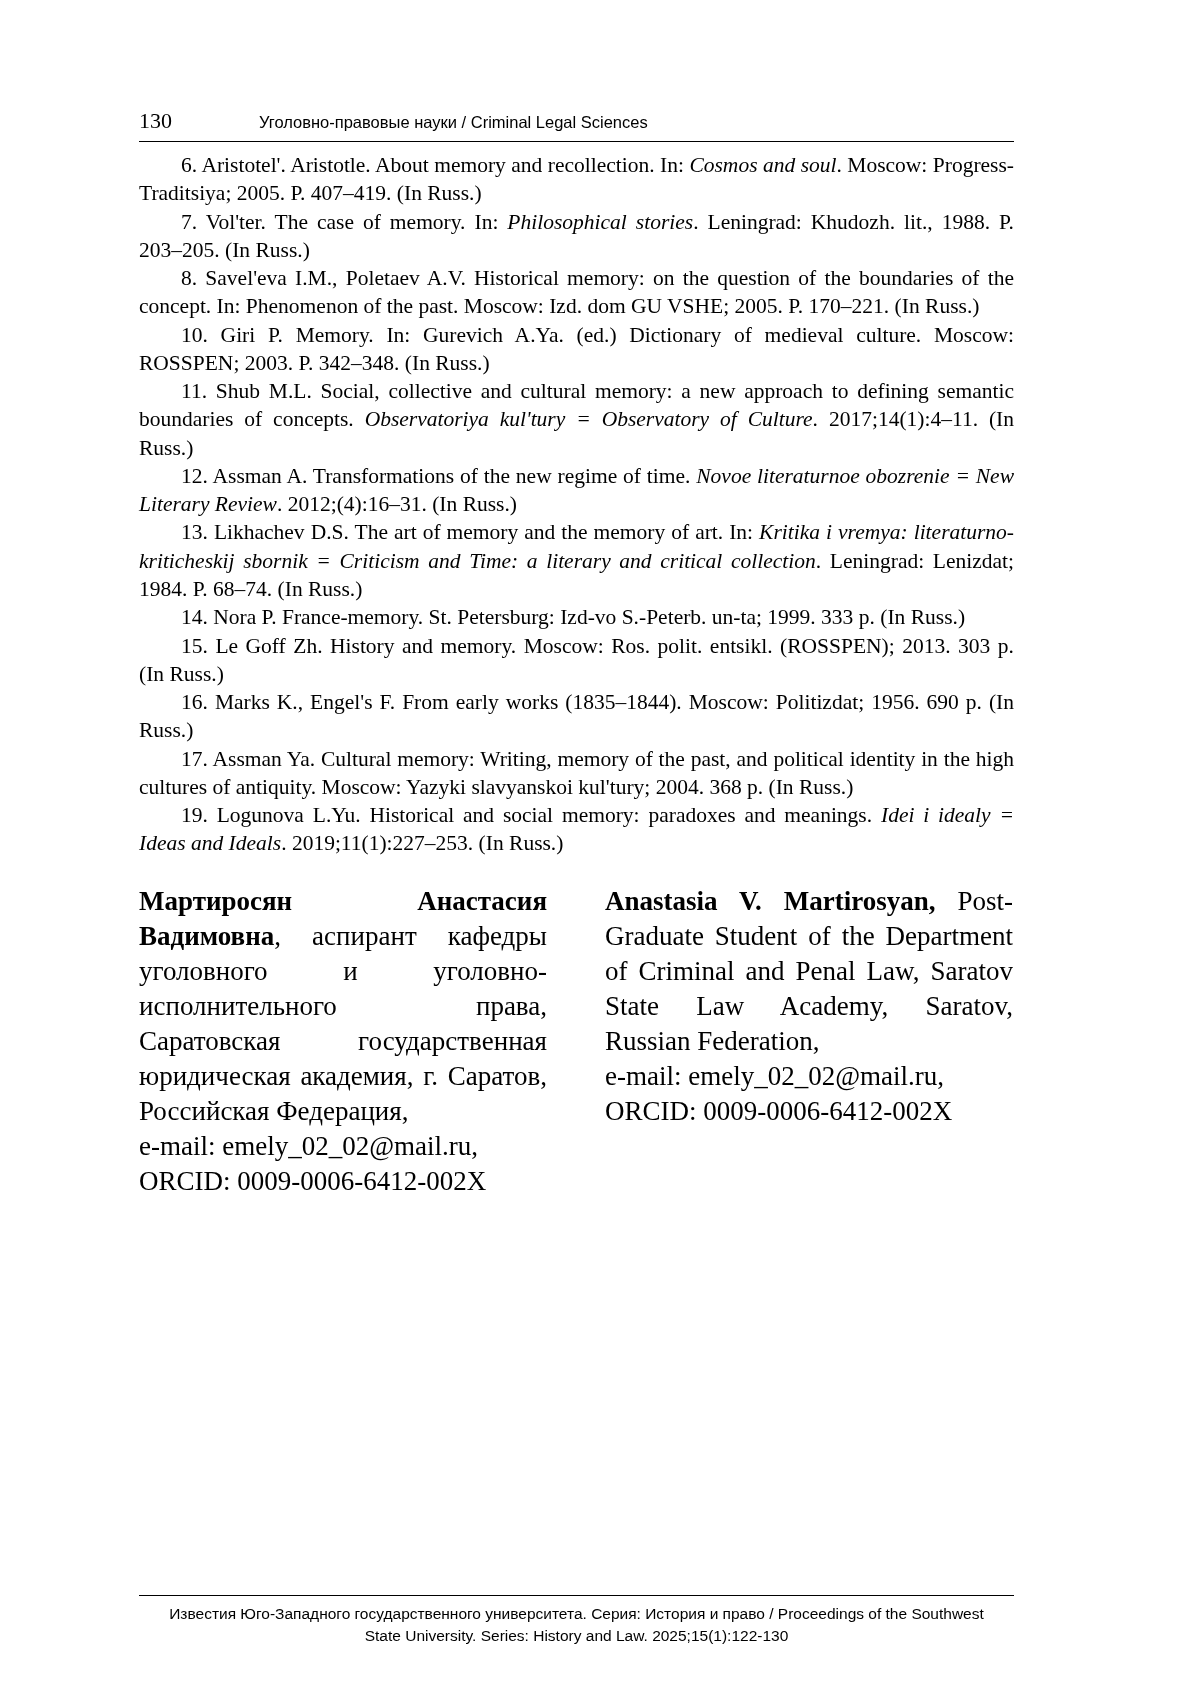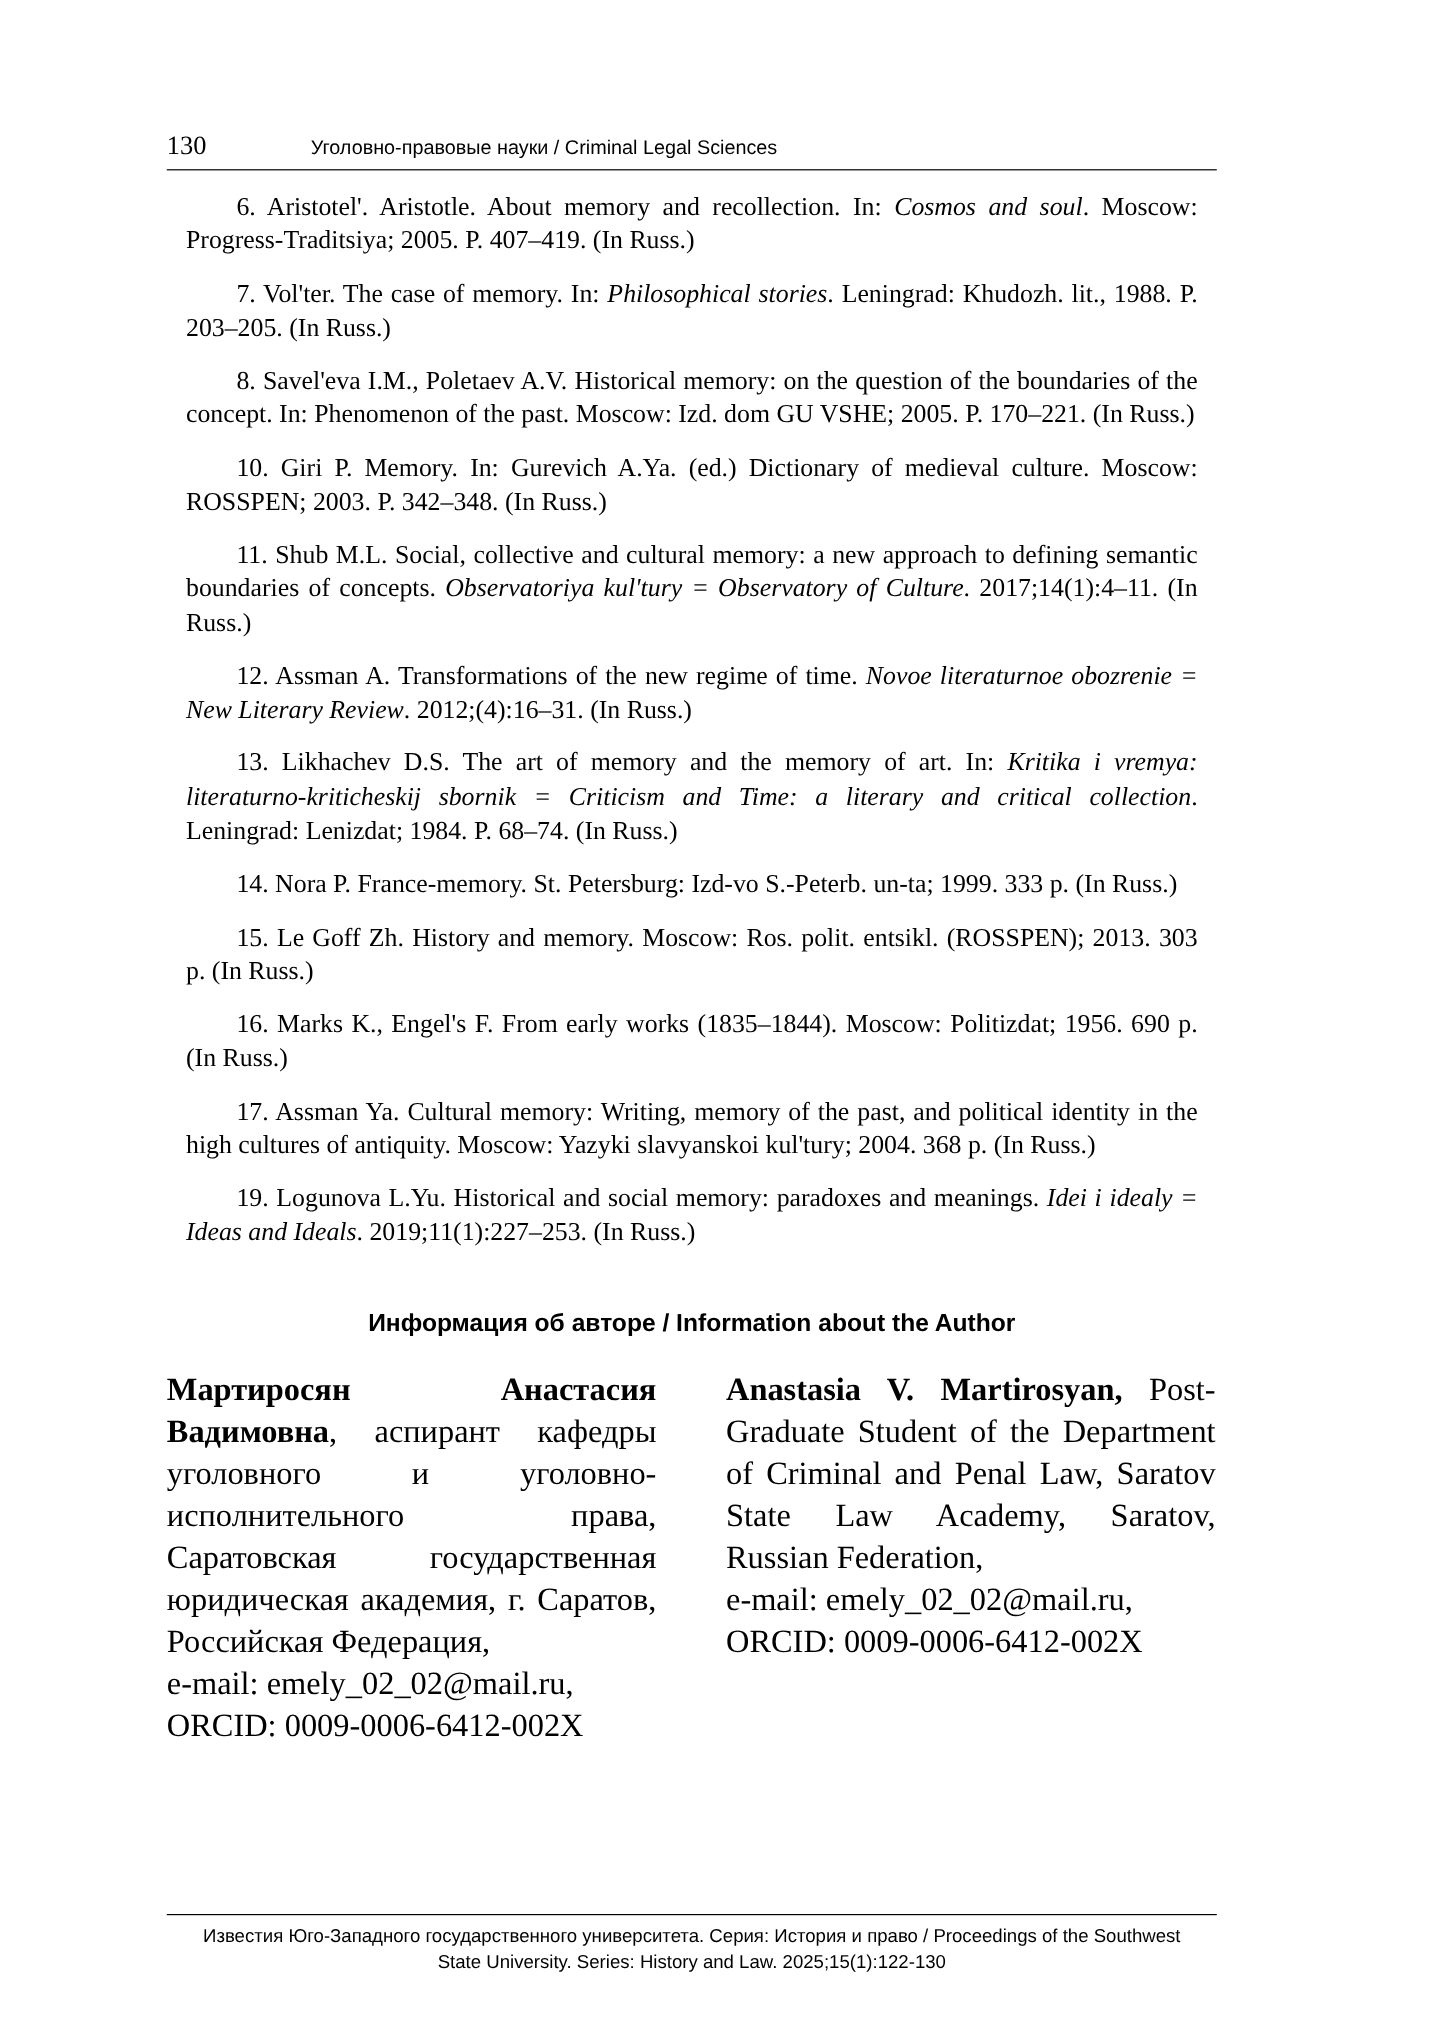--- a/index.html
+++ b/index.html
@@ -52,21 +52,21 @@
   }
   
   .refs {
     margin-top: 9px;
     font-size: 21.5px;
     line-height: 1.315;
     text-align: justify;
     text-justify: inter-word;
   }
   .ref {
-    margin: 16px;
+    margin: 0;
     text-indent: 42px;
   }
   .ref i { font-style: italic; }
   
   .authors-heading {
     margin-top: 50px;
     text-align: center;
     font-family: "Liberation Sans", sans-serif;
     font-weight: bold;
     font-size: 20.5px;
@@ -122,21 +122,20 @@
         <p class="ref"><span>11. Shub M.L. Social, collective and cultural memory: a new approach to defining semantic boundaries of concepts. </span><i>Observatoriya kul'tury = Observatory of Culture</i><span>. 2017;14(1):4–11. (In Russ.)</span></p>
         <p class="ref"><span>12. Assman A. Transformations of the new regime of time. </span><i>Novoe literaturnoe obozrenie = New Literary Review</i><span>. 2012;(4):16–31. (In Russ.)</span></p>
         <p class="ref"><span>13. Likhachev D.S. The art of memory and the memory of art. In: </span><i>Kritika i vremya: literaturno-kriticheskij sbornik = Criticism and Time: a literary and critical collection</i><span>. Leningrad: Lenizdat; 1984. P. 68–74. (In Russ.)</span></p>
         <p class="ref"><span>14. Nora P. France-memory. St. Petersburg: Izd-vo S.-Peterb. un-ta; 1999. 333 p. (In Russ.)</span></p>
         <p class="ref"><span>15. Le Goff Zh. History and memory. Moscow: Ros. polit. entsikl. (ROSSPEN); 2013. 303 p. (In Russ.)</span></p>
         <p class="ref"><span>16. Marks K., Engel's F. From early works (1835–1844). Moscow: Politizdat; 1956. 690 p. (In Russ.)</span></p>
         <p class="ref"><span>17. Assman Ya. Cultural memory: Writing, memory of the past, and political identity in the high cultures of antiquity. Moscow: Yazyki slavyanskoi kul'tury; 2004. 368 p. (In Russ.)</span></p>
         <p class="ref"><span>19. Logunova L.Yu. Historical and social memory: paradoxes and meanings. </span><i>Idei i idealy = Ideas and Ideals</i><span>. 2019;11(1):227–253. (In Russ.)</span></p>
       </div>
 
-    <div class="authors-heading">Информация об авторе / Information about the Author</div>
 
     <div class="authors">
       <div class="author-col">
         <p><span class="nm">Мартиросян Анастасия Вадимовна</span><span>, аспирант кафедры уголовного и уголовно-исполнительного права, Саратовская государственная юридическая академия, г. Саратов, Российская Федерация,</span></p>
         <p>e-mail: emely_02_02@mail.ru,</p>
         <p>ORCID: 0009-0006-6412-002X</p>
       </div>
       <div class="author-col">
         <p><span class="nm">Anastasia V. Martirosyan,</span><span> Post-Graduate Student of the Department of Criminal and Penal Law, Saratov State Law Academy, Saratov, Russian Federation,</span></p>
         <p>e-mail: emely_02_02@mail.ru,</p>

